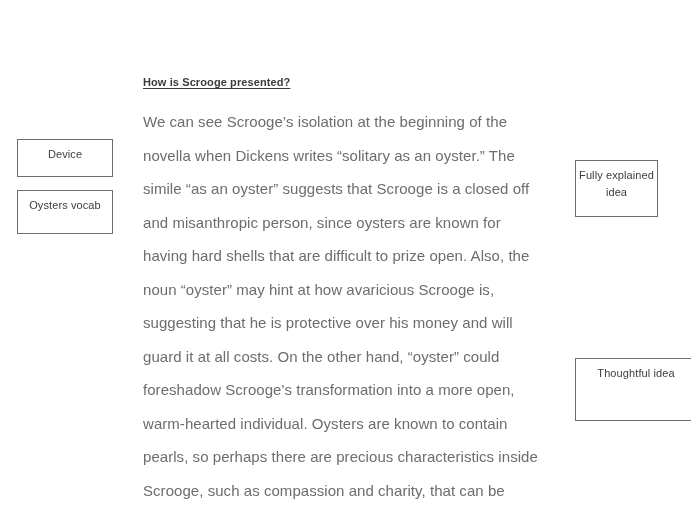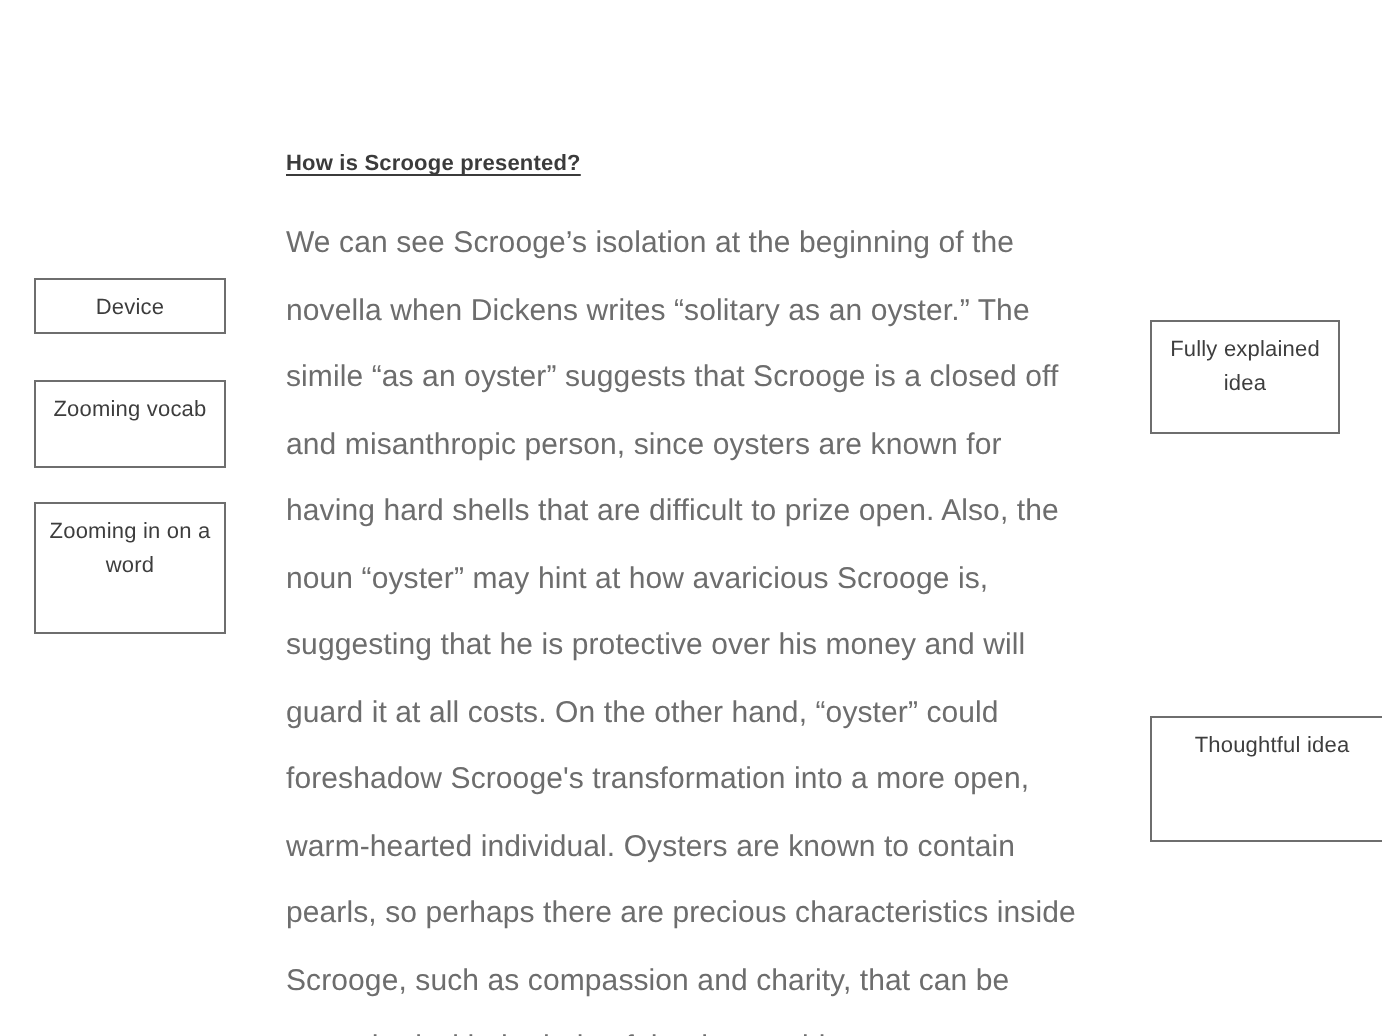--- a/index.html
+++ b/index.html
@@ -58,45 +58,44 @@
     background: #ffffff;
     color: #3d3d3d;
     font-size: 11px;
     line-height: 17px;
     text-align: center;
     padding-top: 6px;
     letter-spacing: 0.1px;
   }
 
   
-  .box-device          { left: 17px;  top: 139px; width: 96px;  height: 28px; }
+  .box-device          { left: 17px;  top: 139px; width: 96px;  height: 38px; }
   .box-advanced-vocab  { left: 17px;  top: 190px; width: 96px;  height: 44px; }
   .box-zooming         { left: 17px;  top: 251px; width: 96px;  height: 66px; }
 
   
   .box-quote           { left: 577px; top: 84px;  width: 101px; height: 28px; }
-  .box-fully-explained { left: 575px; top: 160px; width: 95px; height: 57px; }
+  .box-fully-explained { left: 575px; top: 160px; width: 83px; height: 57px; }
   .box-alternative     { left: 575px; top: 251px; width: 101px; height: 57px; }
   .box-thoughtful      { left: 575px; top: 358px; width: 122px; height: 63px; }
 </style>
 </head>
 <body>
 
 <div class="slide">
 
   <div class="answer-block">
     <div class="answer-heading">How is Scrooge presented?</div>
     <div class="answer-body">We can see Scrooge’s isolation at the beginning of the novella when Dickens writes “solitary as an oyster.” The simile “as an oyster” suggests that Scrooge is a closed off and misanthropic person, since oysters are known for having hard shells that are difficult to prize open. Also, the noun “oyster” may hint at how avaricious Scrooge is, suggesting that he is protective over his money and will guard it at all costs. On the other hand, “oyster” could foreshadow Scrooge's transformation into a more open, warm-hearted individual. Oysters are known to contain pearls, so perhaps there are precious characteristics inside Scrooge, such as compassion and charity, that can be unearthed with the help of the three spirits.</div>
   </div>
 
   <div class="anno-box box-device">Device</div>
 
-  <div class="anno-box box-advanced-vocab">Zooming vocab</div>
+  <div class="anno-box box-advanced-vocab">Oysters vocab</div>
 
-  <div class="anno-box box-zooming">Zooming in on a word</div>
 
 
   <div class="anno-box box-fully-explained">Fully explained idea</div>
 
 
   <div class="anno-box box-thoughtful">Thoughtful idea</div>
 
 </div>
 
 </body></html>

